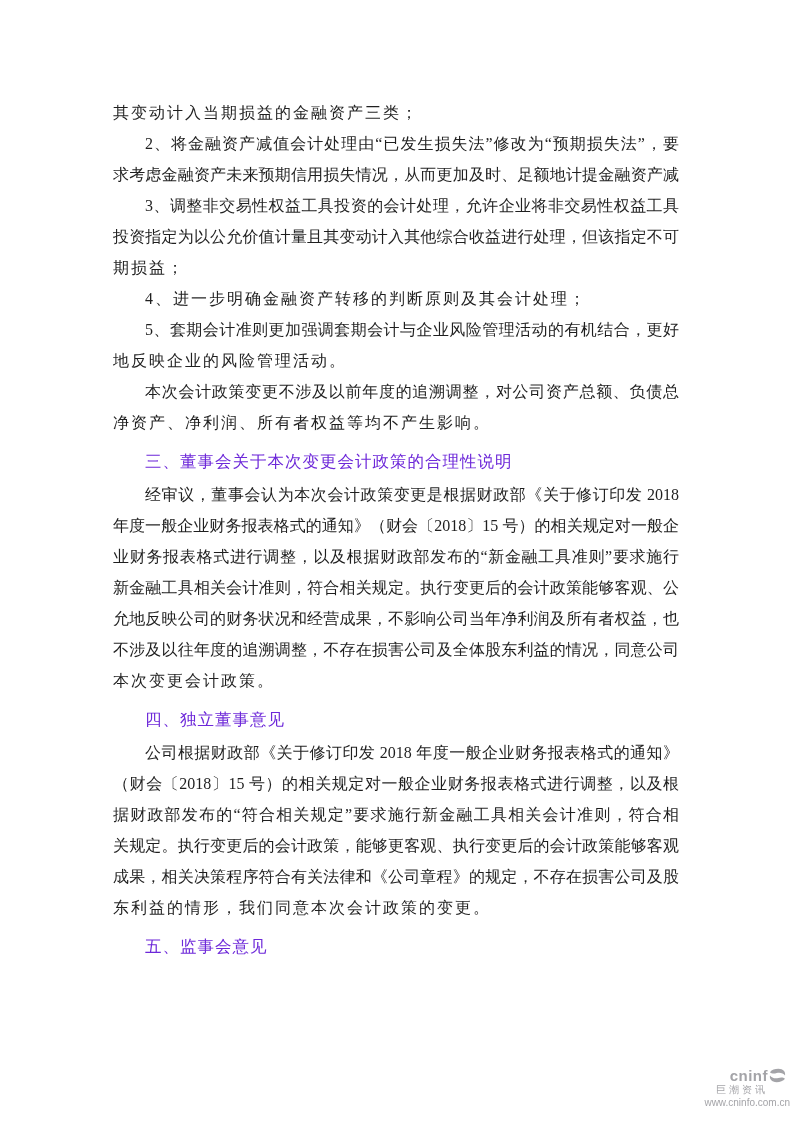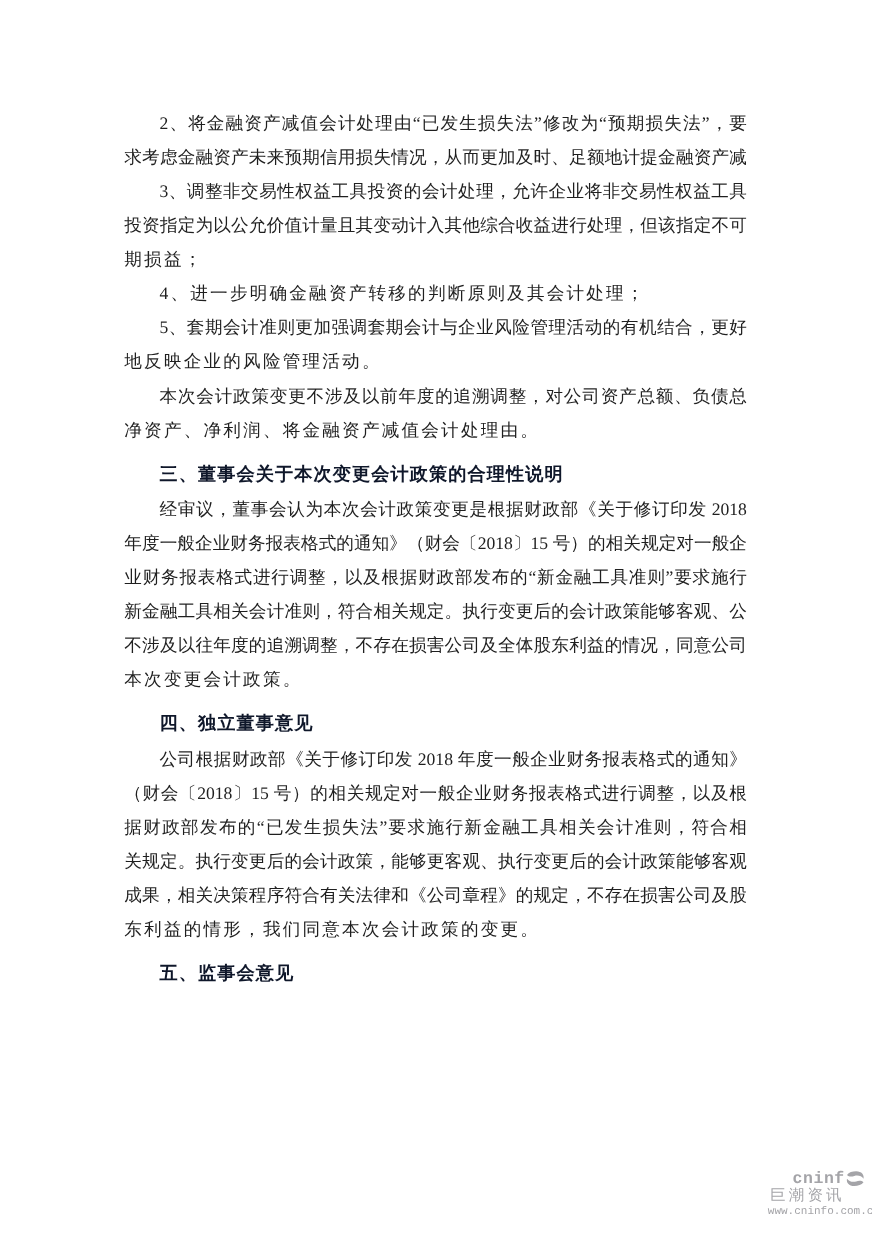--- a/index.html
+++ b/index.html
@@ -32,34 +32,34 @@
   .ln.last {
     text-align-last: left;
     letter-spacing: 2px;
   }
   .ln.ind { text-indent: 32px; }
   .hblock { margin-top: 8px; margin-bottom: 2px; }
   .hln {
     font-size: 16.5px;
     line-height: 31px;
     height: 31px;
-    font-weight: bold;
+    font-weight: normal;
     letter-spacing: 1px;
     text-indent: 32px;
     text-align: center;
     text-align-last: left;
-    color: #0f172a;
+    color: #6d28d9;
   }
   .footer-logo {
     position: absolute;
     right: 3px;
     bottom: 14px;
     width: 92px;
     text-align: right;
-    font-family: Liberation Mono, monospace;
+    font-family: Liberation Sans, sans-serif;
     color: #a4a4a8;
     line-height: 1;
   }
   .brand-row {
     display: flex;
     justify-content: flex-end;
     align-items: center;
     padding-right: 4px;
   }
   .brand-text {
@@ -67,38 +67,41 @@
     font-weight: bold;
     letter-spacing: 0.5px;
   }
   .swirl {
     width: 17px;
     height: 15px;
     margin-left: 1px;
     display: inline-block;
   }
   .brand-cn {
-    font-size: 14px;
+    font-size: 10px;
     letter-spacing: 3px;
     padding-right: 22px;
     margin-top: 2px;
   }
   .brand-url {
     font-size: 10px;
     letter-spacing: 0px;
     margin-top: 3px;
     white-space: nowrap;
   }
 </style>
 </head>
 <body>
 
 <div class="page">
   <div class="doc-body">
 
+    <div>
+      <div class="ln last">其变动计入当期损益的金融资产三类；</div>
+    </div>
 
     <div>
       <div class="ln ind">2、将金融资产减值会计处理由“已发生损失法”修改为“预期损失法”，要</div>
       <div class="ln">求考虑金融资产未来预期信用损失情况，从而更加及时、足额地计提金融资产减</div>
     </div>
 
     <div>
       <div class="ln ind">3、调整非交易性权益工具投资的会计处理，允许企业将非交易性权益工具</div>
       <div class="ln">投资指定为以公允价值计量且其变动计入其他综合收益进行处理，但该指定不可</div>
       <div class="ln last">期损益；</div>
@@ -108,44 +111,45 @@
       <div class="ln ind last">4、进一步明确金融资产转移的判断原则及其会计处理；</div>
     </div>
 
     <div>
       <div class="ln ind">5、套期会计准则更加强调套期会计与企业风险管理活动的有机结合，更好</div>
       <div class="ln last">地反映企业的风险管理活动。</div>
     </div>
 
     <div>
       <div class="ln ind">本次会计政策变更不涉及以前年度的追溯调整，对公司资产总额、负债总额、</div>
-      <div class="ln last">净资产、净利润、将金融资产减值会计处理由。</div>
+      <div class="ln last">净资产、净利润、所有者权益等均不产生影响。</div>
     </div>
 
     <div class="hblock">
       <div class="hln">三、董事会关于本次变更会计政策的合理性说明</div>
     </div>
 
     <div>
       <div class="ln ind">经审议，董事会认为本次会计政策变更是根据财政部《关于修订印发 2018</div>
       <div class="ln">年度一般企业财务报表格式的通知》（财会〔2018〕15 号）的相关规定对一般企</div>
       <div class="ln">业财务报表格式进行调整，以及根据财政部发布的“新金融工具准则”要求施行</div>
       <div class="ln">新金融工具相关会计准则，符合相关规定。执行变更后的会计政策能够客观、公</div>
+      <div class="ln">允地反映公司的财务状况和经营成果，不影响公司当年净利润及所有者权益，也</div>
       <div class="ln">不涉及以往年度的追溯调整，不存在损害公司及全体股东利益的情况，同意公司</div>
       <div class="ln last">本次变更会计政策。</div>
     </div>
 
     <div class="hblock">
       <div class="hln">四、独立董事意见</div>
     </div>
 
     <div>
       <div class="ln ind">公司根据财政部《关于修订印发 2018 年度一般企业财务报表格式的通知》</div>
       <div class="ln">（财会〔2018〕15 号）的相关规定对一般企业财务报表格式进行调整，以及根</div>
-      <div class="ln">据财政部发布的“已发生损失法”要求施行新金融工具相关会计准则，符合相</div>
+      <div class="ln">据财政部发布的“符合相关规定”要求施行新金融工具相关会计准则，符合相</div>
       <div class="ln">关规定。执行变更后的会计政策，能够更客观、执行变更后的会计政策能够客观</div>
       <div class="ln">成果，相关决策程序符合有关法律和《公司章程》的规定，不存在损害公司及股</div>
       <div class="ln last">东利益的情形，我们同意本次会计政策的变更。</div>
     </div>
 
     <div class="hblock">
       <div class="hln">五、监事会意见</div>
     </div>
 
   </div>

